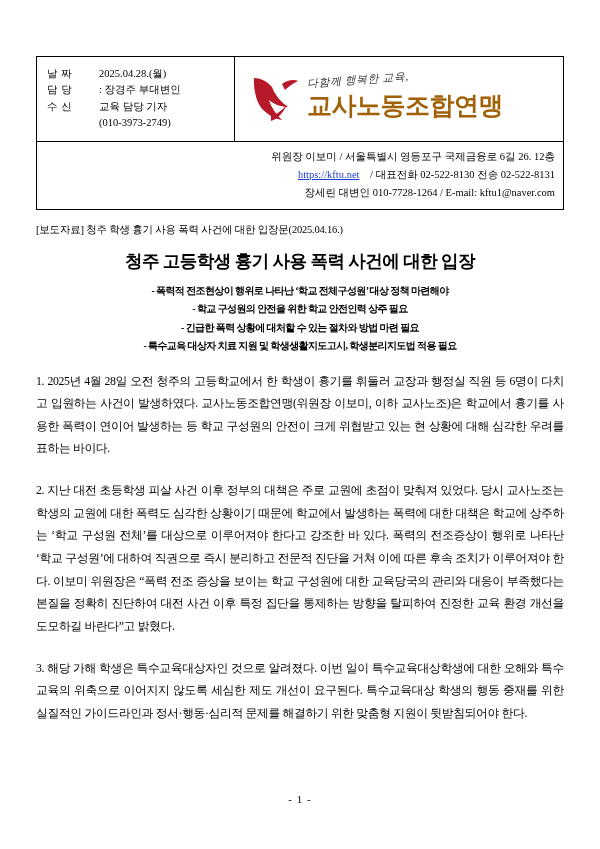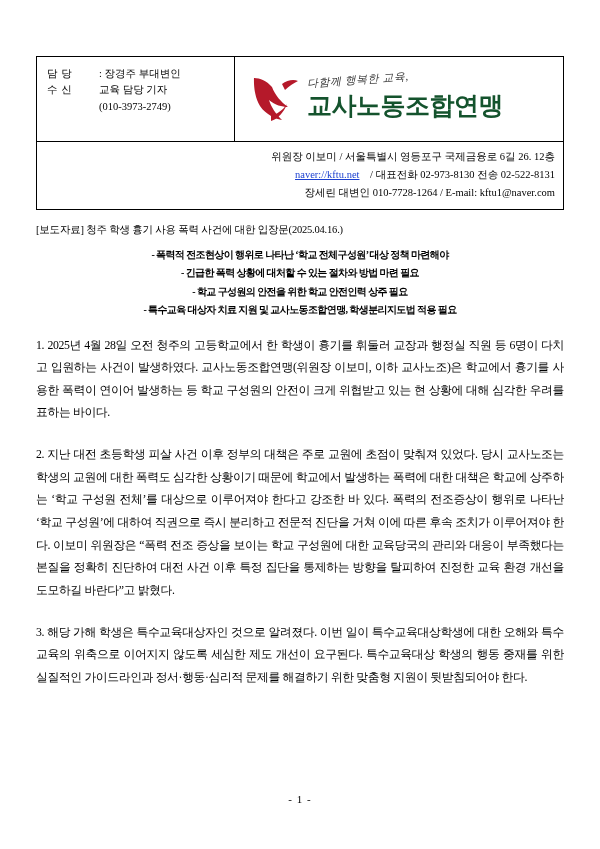--- a/index.html
+++ b/index.html
@@ -86,21 +86,21 @@
     letter-spacing: 0.5px;
     margin-bottom: -2px;
     transform: rotate(-4deg);
     transform-origin: left center;
     font-family: "Liberation Serif", serif;
   }
   .logo-name {
     font-size: 25px;
     font-weight: bold;
     letter-spacing: -0.5px;
-    color: #14532d;
+    color: #a16207;
     font-family: "Liberation Sans", sans-serif;
   }
 
   .lh-bottom {
     padding: 6px 8px 7px 8px;
     text-align: right;
     font-size: 10.5px;
     line-height: 1.7;
   }
   .lh-bottom .line2 a {
@@ -164,20 +164,24 @@
 </head>
 <body>
 
 <div class="page">
 
   <div class="letterhead">
     <div class="lh-top">
 
       <div class="lh-meta">
         <div class="meta-row">
+          <span class="meta-label">날 짜</span>
+          <span class="meta-value">2025.04.28.(월)</span>
+        </div>
+        <div class="meta-row">
           <span class="meta-label">담 당</span>
           <span class="meta-value">: 장경주 부대변인</span>
         </div>
         <div class="meta-row">
           <span class="meta-label">수 신</span>
           <span class="meta-value">교육 담당 기자</span>
         </div>
         <div class="meta-sub">(010-3973-2749)</div>
       </div>
 
@@ -192,34 +196,35 @@
         <div class="logo-text-wrap">
           <div class="logo-slogan">다함께 행복한 교육,</div>
           <div class="logo-name">교사노동조합연맹</div>
         </div>
       </div>
     </div>
 
     <div class="lh-bottom">
       <div class="line1">위원장 이보미 / 서울특별시 영등포구 국제금융로 6길 26. 12층</div>
       <div class="line2">
-        <a href="#">naver://kftu.net</a><span class="sep"> </span><span>/ 대표전화 02-973-8130 전송 02-522-8131</span>
+        <a href="#">https://kftu.net</a><span class="sep"> </span><span>/ 대표전화 02-522-8130 전송 02-522-8131</span>
       </div>
       <div class="line3">장세린 대변인 010-7728-1264 / E-mail: kftu1@naver.com</div>
     </div>
   </div>
 
   <div class="press-tag">[보도자료] 청주 학생 흉기 사용 폭력 사건에 대한 입장문(2025.04.16.)</div>
 
+  <div class="title">청주 고등학생 흉기 사용 폭력 사건에 대한 입장</div>
 
   <div class="subtitles">
     <div class="subtitle">- 폭력적 전조현상이 행위로 나타난 ‘학교 전체구성원’ 대상 정책 마련해야</div>
+    <div class="subtitle">- 학교 구성원의 안전을 위한 학교 안전인력 상주 필요</div>
     <div class="subtitle">- 긴급한 폭력 상황에 대처할 수 있는 절차와 방법 마련 필요</div>
-    <div class="subtitle">- 학교 구성원의 안전을 위한 학교 안전인력 상주 필요</div>
-    <div class="subtitle">- 특수교육 대상자 치료 지원 및 교사노동조합연맹, 학생분리지도법 적용 필요</div>
+    <div class="subtitle">- 특수교육 대상자 치료 지원 및 학생생활지도고시, 학생분리지도법 적용 필요</div>
   </div>
 
   <div class="body-block">
     <p class="para">1. 2025년 4월 28일 오전 청주의 고등학교에서 한 학생이 흉기를 휘둘러 교장과 행정실 직원 등 6명이 다치고 입원하는 사건이 발생하였다. 교사노동조합연맹(위원장 이보미, 이하 교사노조)은 학교에서 흉기를 사용한 폭력이 연이어 발생하는 등 학교 구성원의 안전이 크게 위협받고 있는 현 상황에 대해 심각한 우려를 표하는 바이다.</p>
     <p class="para">2. 지난 대전 초등학생 피살 사건 이후 정부의 대책은 주로 교원에 초점이 맞춰져 있었다. 당시 교사노조는 학생의 교원에 대한 폭력도 심각한 상황이기 때문에 학교에서 발생하는 폭력에 대한 대책은 학교에 상주하는 ‘학교 구성원 전체’를 대상으로 이루어져야 한다고 강조한 바 있다. 폭력의 전조증상이 행위로 나타난 ‘학교 구성원’에 대하여 직권으로 즉시 분리하고 전문적 진단을 거쳐 이에 따른 후속 조치가 이루어져야 한다. 이보미 위원장은 “폭력 전조 증상을 보이는 학교 구성원에 대한 교육당국의 관리와 대응이 부족했다는 본질을 정확히 진단하여 대전 사건 이후 특정 집단을 통제하는 방향을 탈피하여 진정한 교육 환경 개선을 도모하길 바란다”고 밝혔다.</p>
     <p class="para">3. 해당 가해 학생은 특수교육대상자인 것으로 알려졌다. 이번 일이 특수교육대상학생에 대한 오해와 특수교육의 위축으로 이어지지 않도록 세심한 제도 개선이 요구된다. 특수교육대상 학생의 행동 중재를 위한 실질적인 가이드라인과 정서·행동·심리적 문제를 해결하기 위한 맞춤형 지원이 뒷받침되어야 한다.</p>
   </div>
 
   <div class="footer">- 1 -</div>
 </div>

